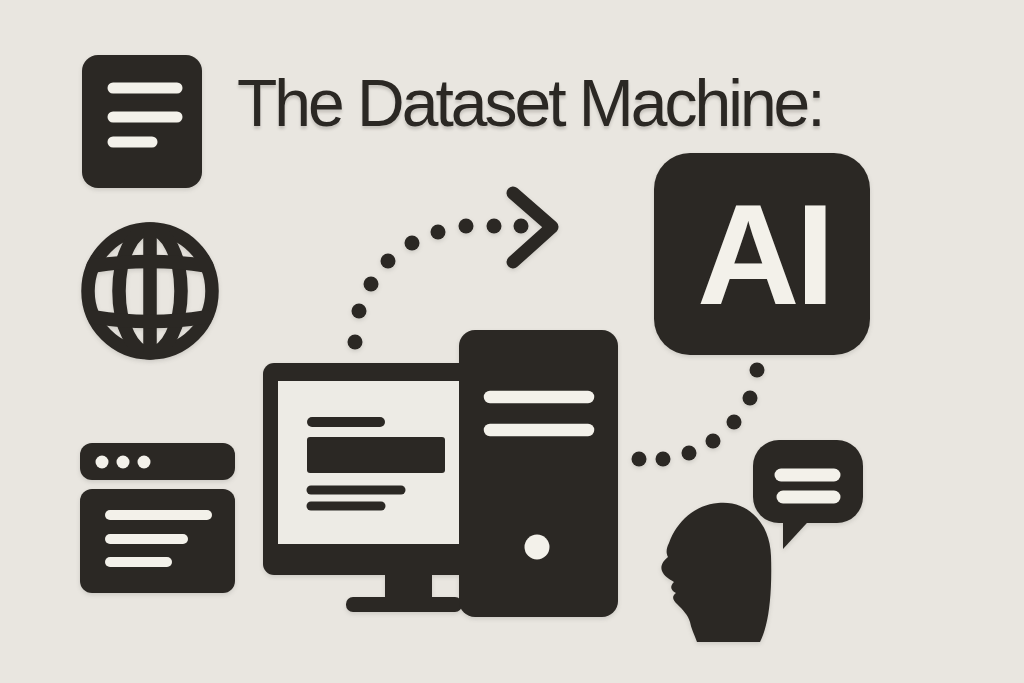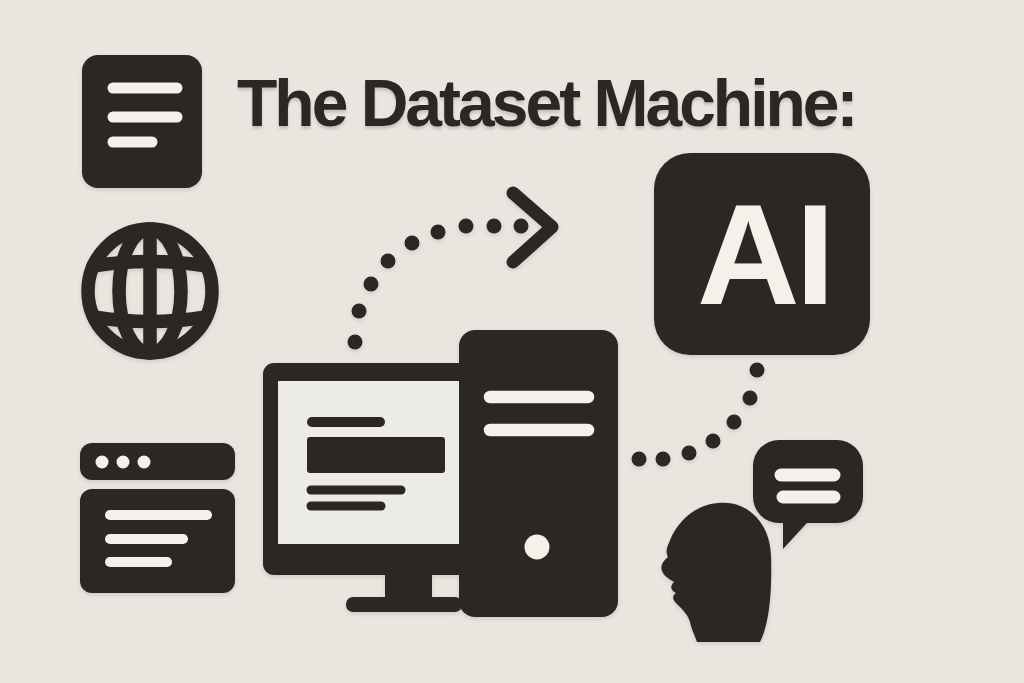--- a/index.html
+++ b/index.html
@@ -15,21 +15,21 @@
     background:var(--background,#e9e6e0);
     overflow:hidden;
     font-family:"Liberation Sans",sans-serif;
   }
   .title{
     position:absolute;
     left:237px;top:70px;
     margin:0;
     font-size:66px;
     line-height:66px;
-    font-weight:700;
+    font-weight:400;
     letter-spacing:-3px;
     color:var(--ink,#2b2824);
     text-shadow:0 3px 3px rgba(43,40,36,0.18);
     white-space:nowrap;
     text-align:center;
   }
   svg.art{
     position:absolute;left:0;top:0;
     filter:drop-shadow(0 2px 2px rgba(43,40,36,0.14));
   }

